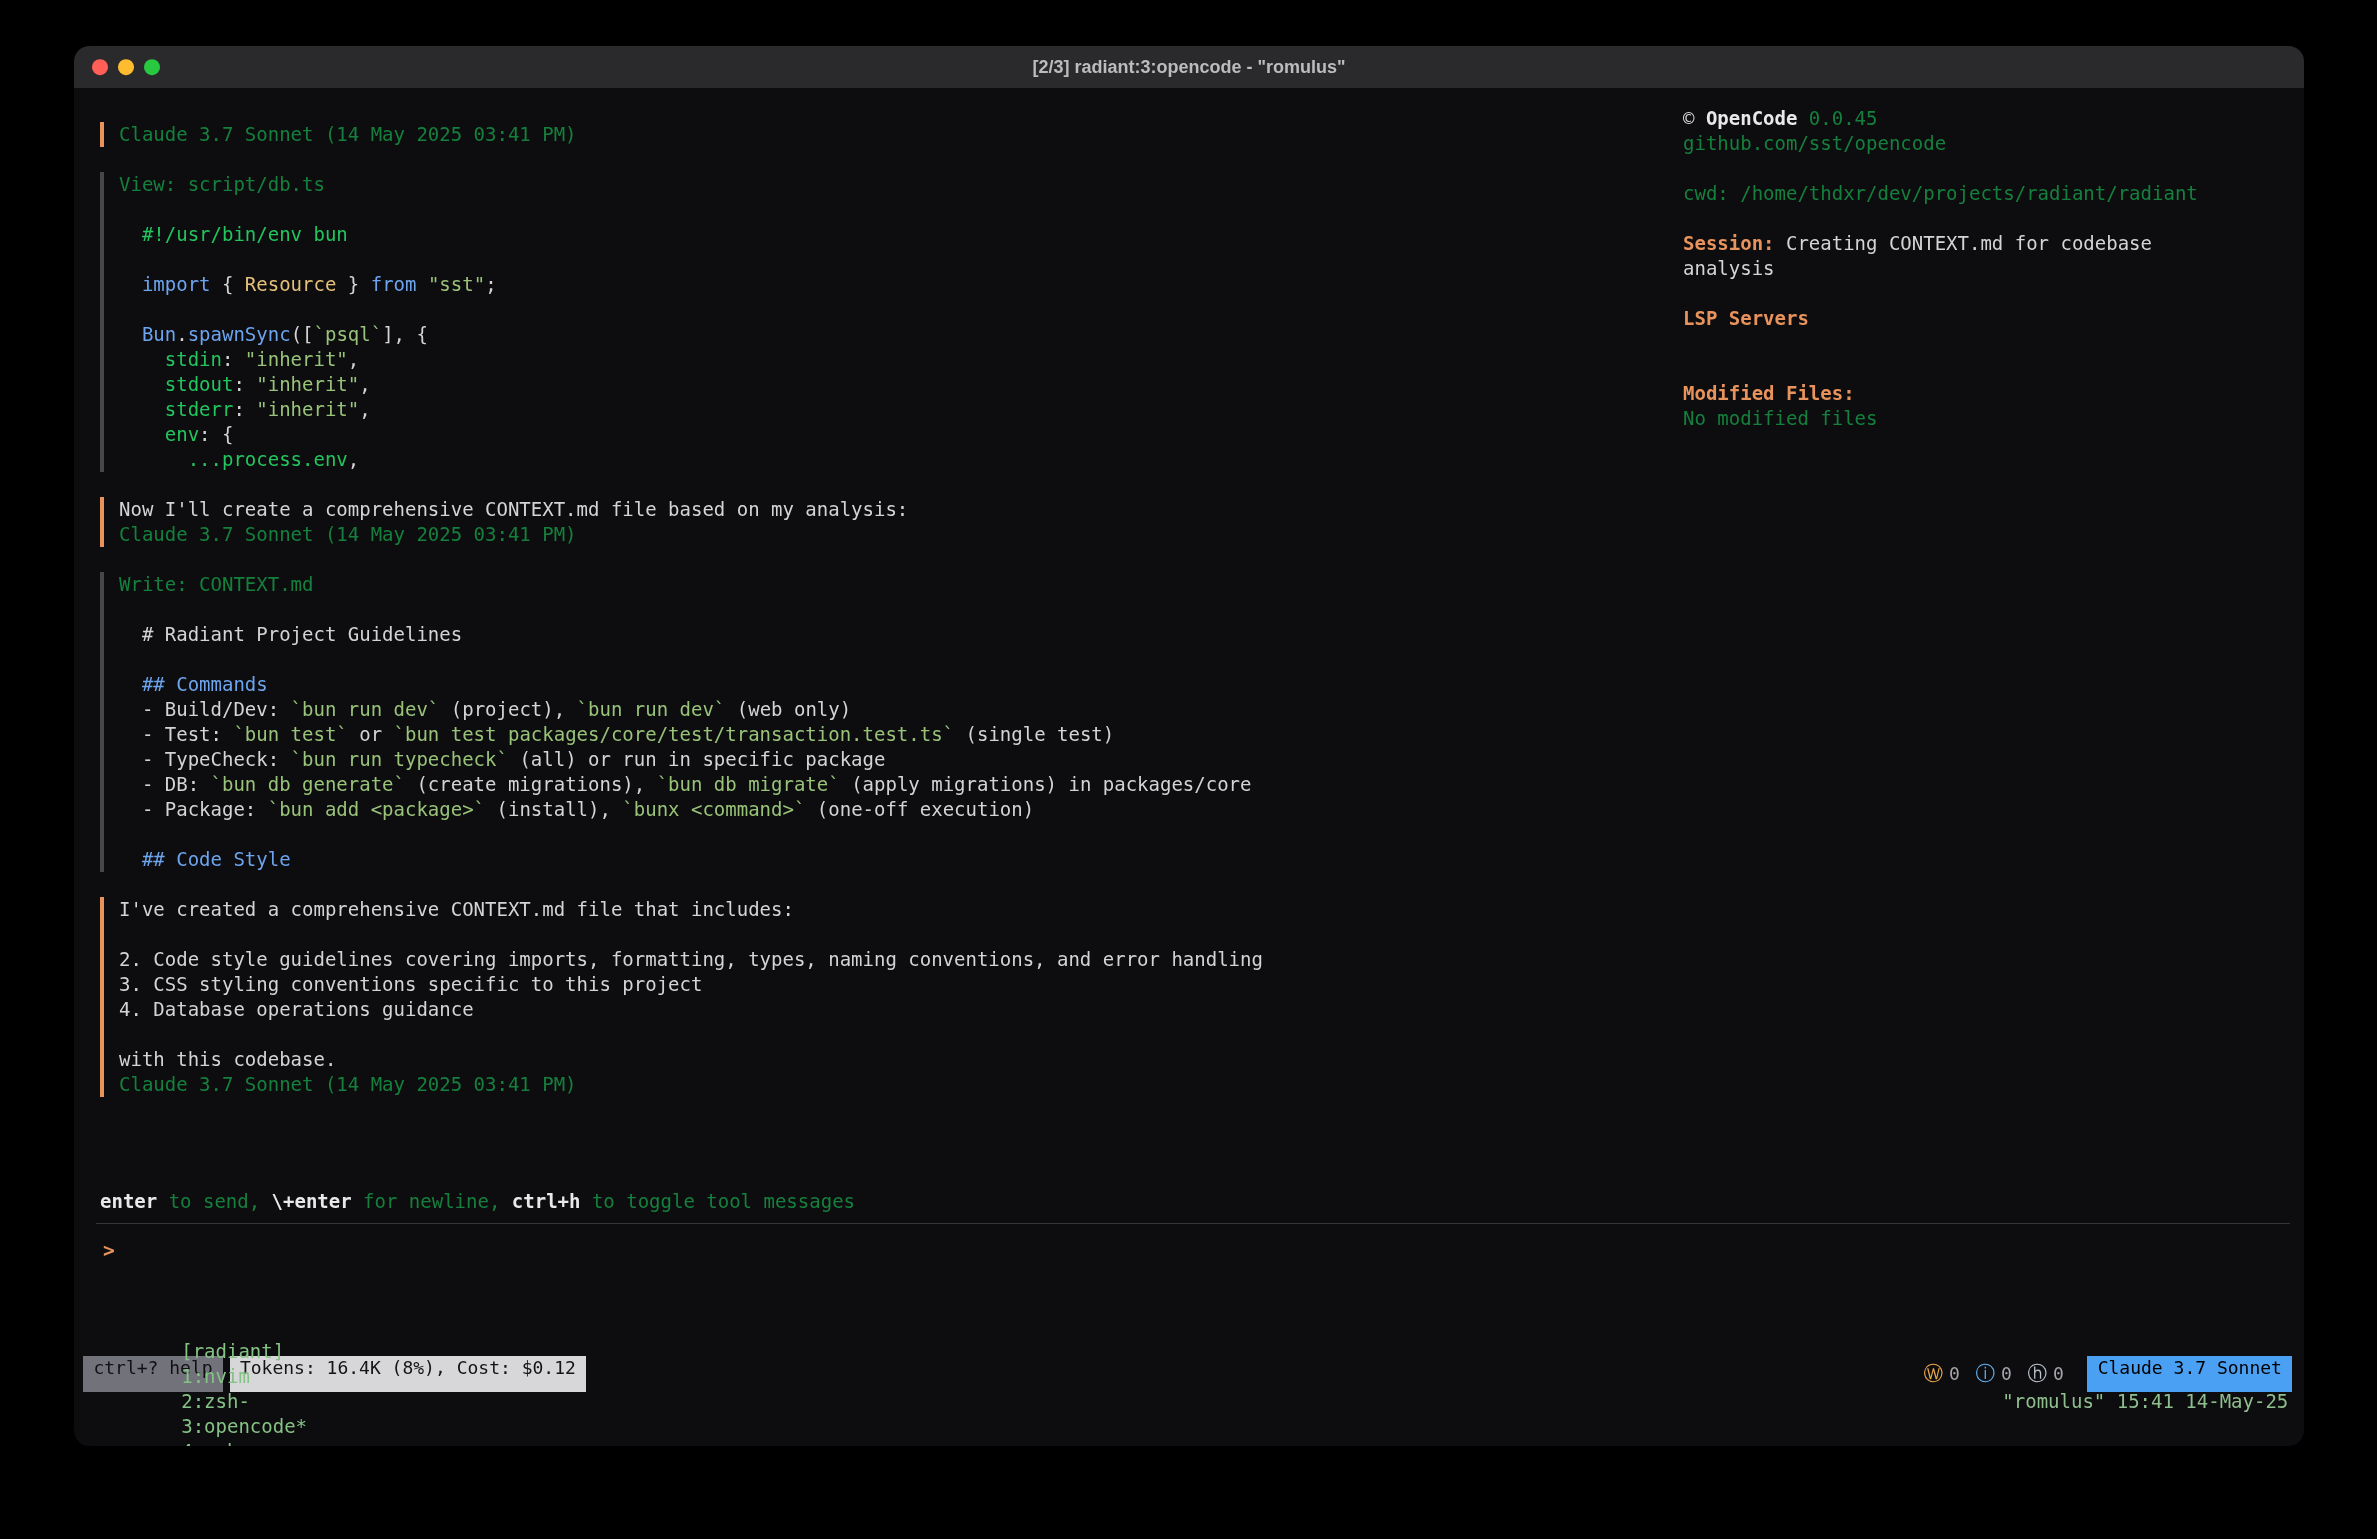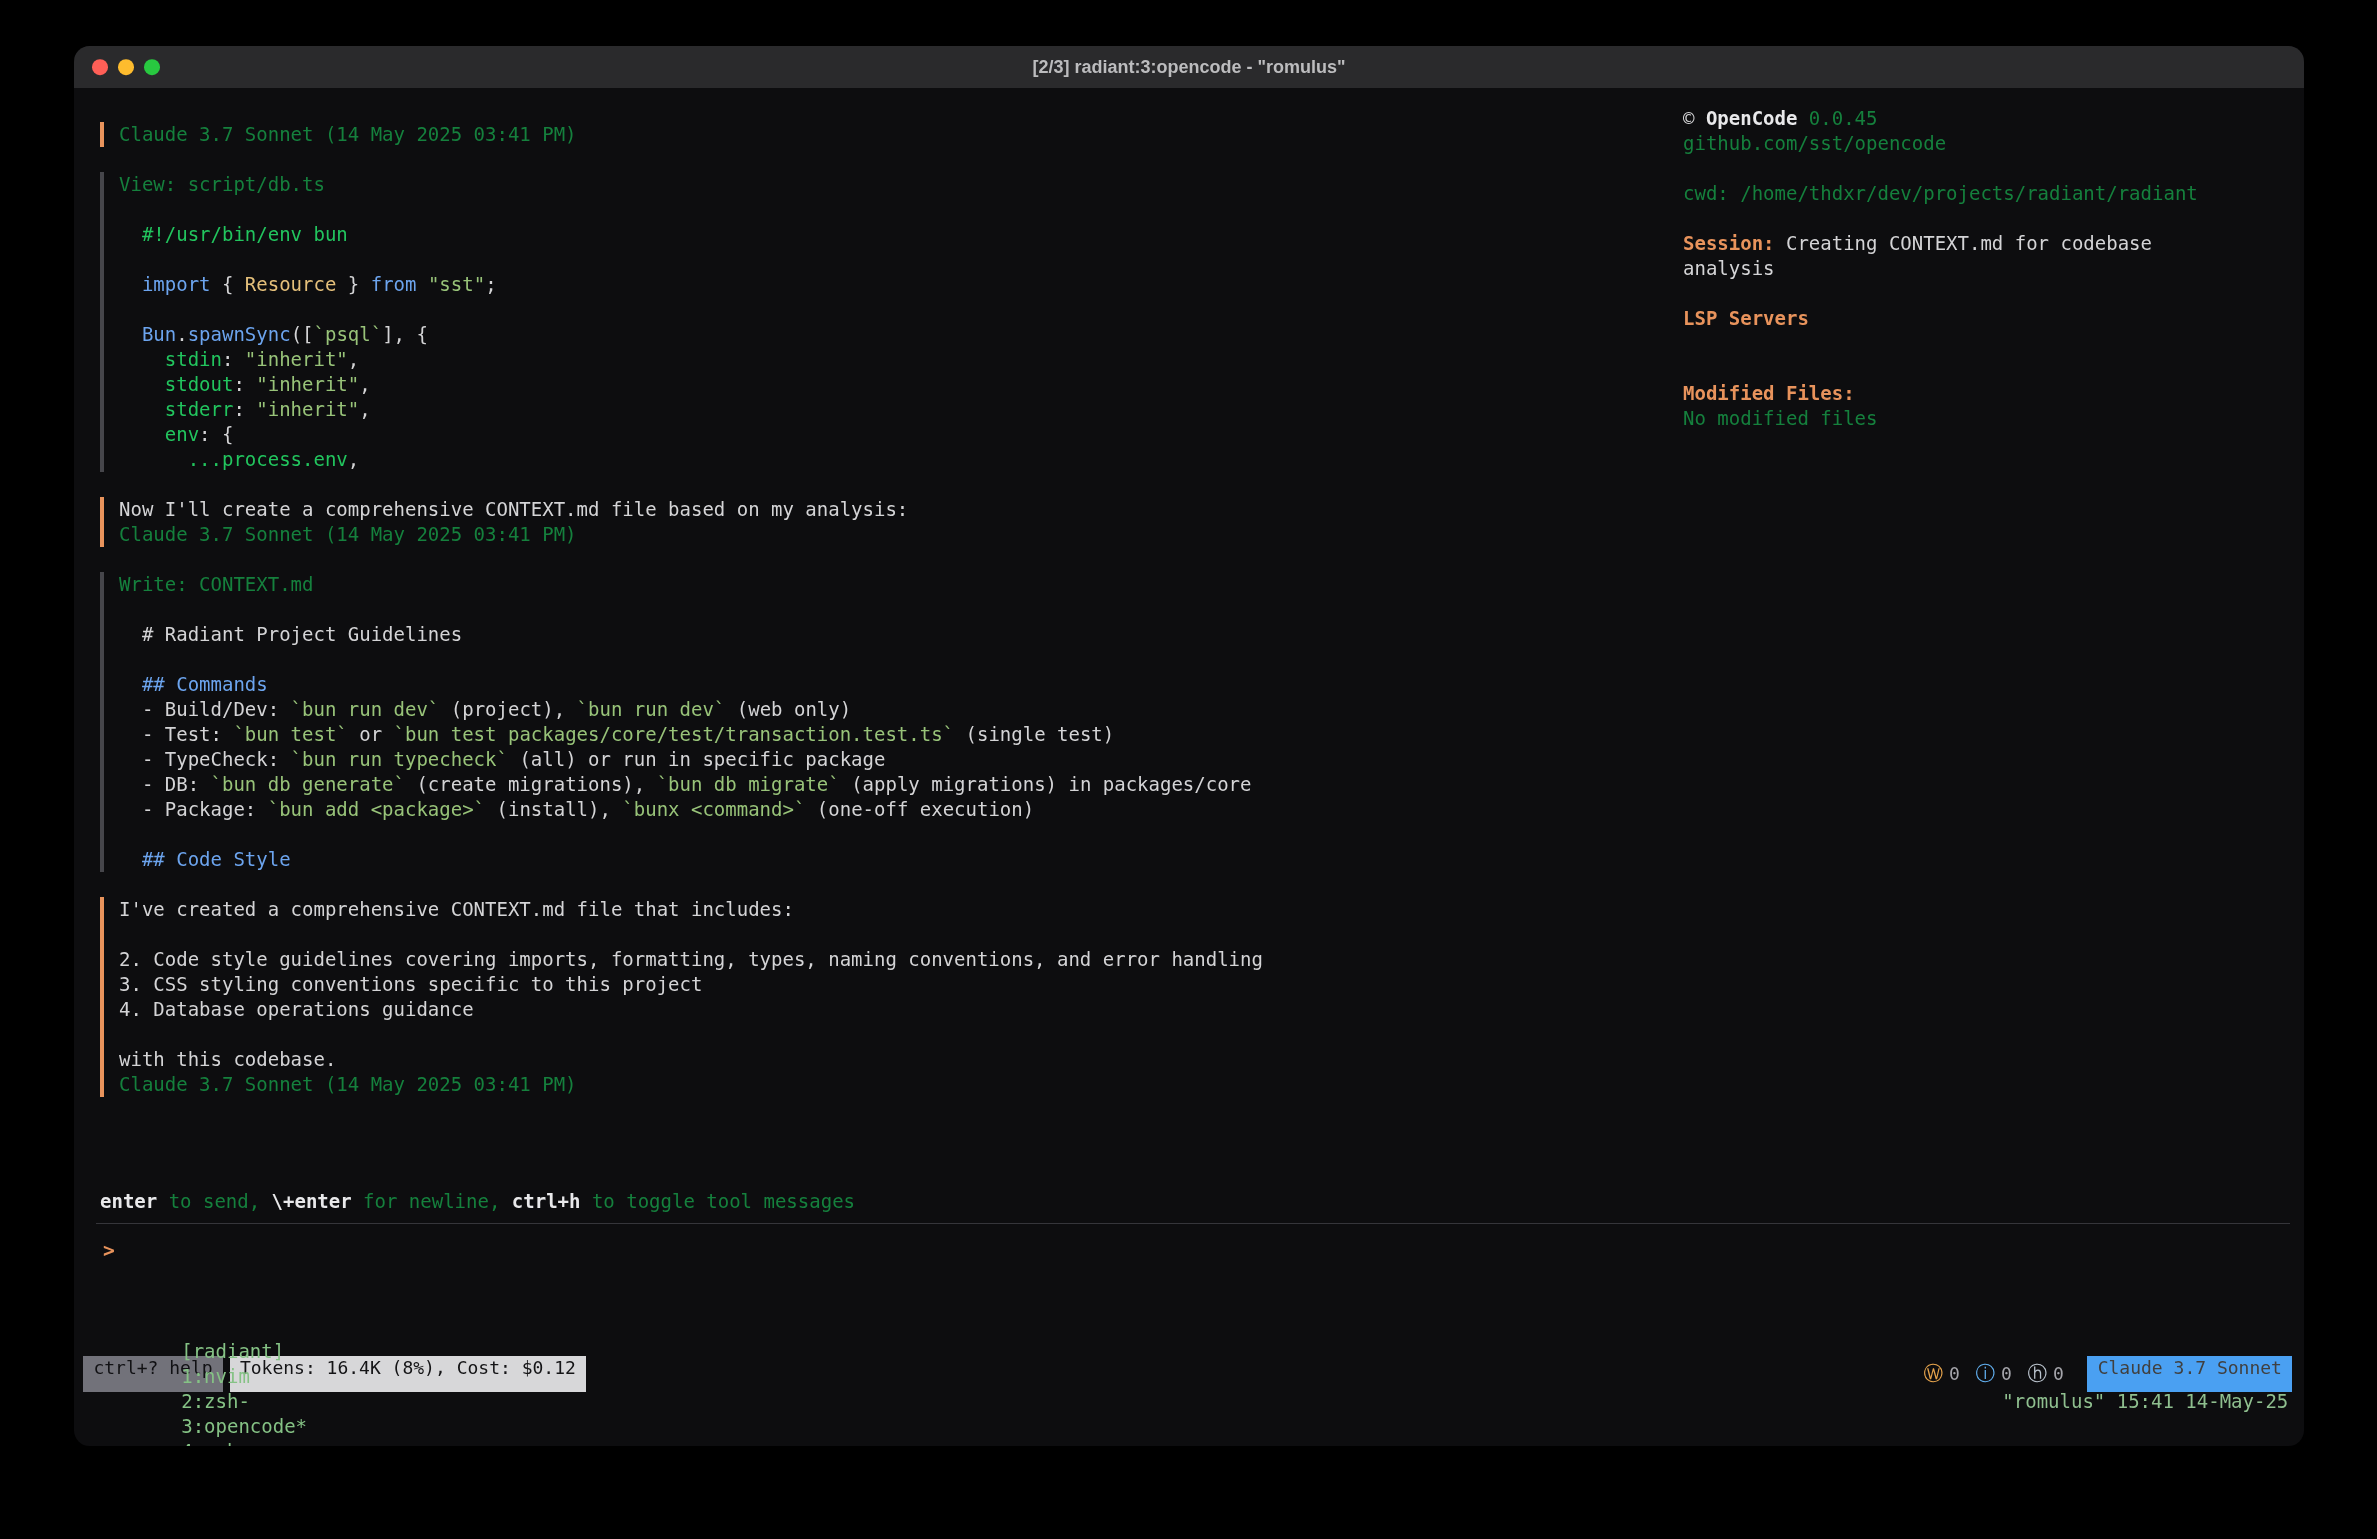--- a/index.html
+++ b/index.html
@@ -58,21 +58,21 @@
   .prompt-row { position:absolute; top:1150px; left:29px; right:26px; height:104px; }
   .prompt-char { font-size:19.6px; }
 
   .statusbar {
     position:absolute; top:1274px; left:9px; right:11.7px; height:23.5px;
     display:flex; align-items:center; gap:6.5px; font-size:18px;
   }
   .chip { height:36px; line-height:23.5px; padding:0 10.4px; white-space:pre; }
   .chip-help   { background:#72727a; color:#111114; }
   .chip-tokens { background:#d7d7d9; color:#141416; }
-  .chip-model  { background:#4aa0f2; color:#404040; }
+  .chip-model  { background:#4aa0f2; color:#000000; }
   .sb-spacer { flex:1; }
   .diag { display:flex; align-items:center; margin-right:17px; }
   .diag .ico { font-size:19.6px; margin-left:15.7px; }
   .diag .ico.w { color:#e5a34c; }
   .diag .ico.i { color:#61afef; }
   .diag .ico.h { color:#b9c2cc; }
   .diag .cnt { color:#a5a5ab; margin-left:5.9px; }
 
   .tmux {
     position:absolute; top:1301px; left:15.7px; right:15.7px; height:25px;

